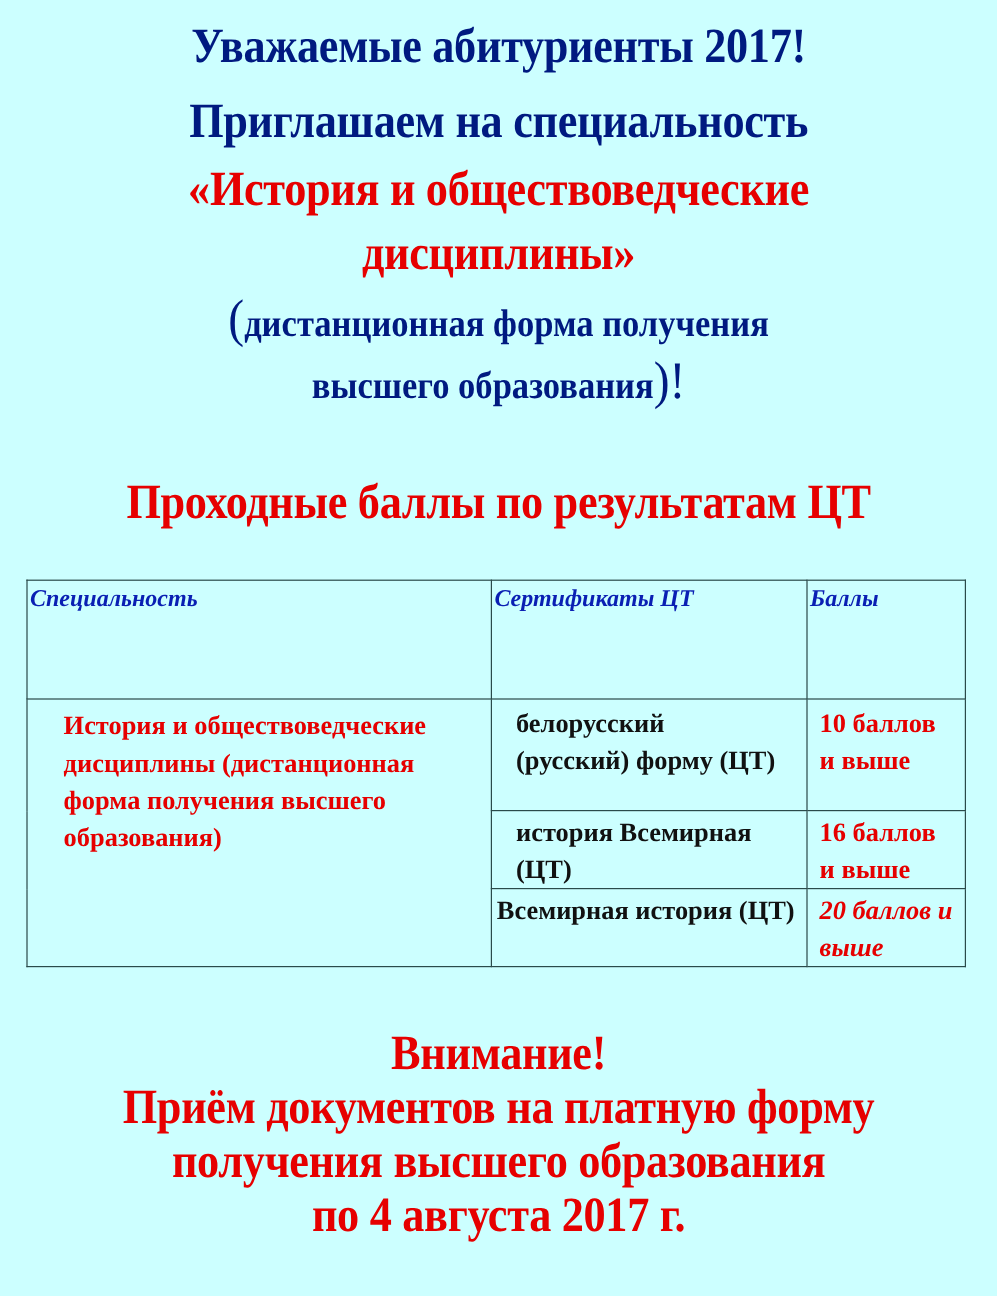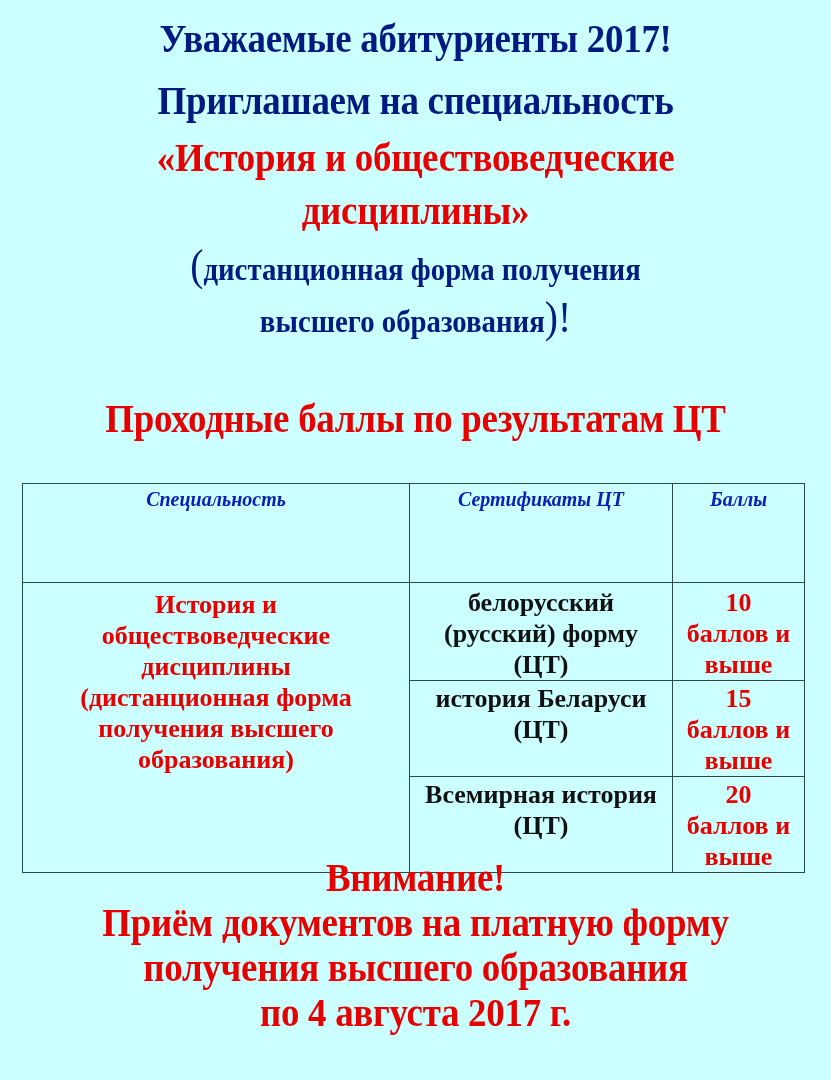--- a/index.html
+++ b/index.html
@@ -16,26 +16,26 @@
     .h1 { font-size: 41px; line-height: 44px; letter-spacing: -0.3px; transform: scaleX(0.9); }
     .h2 { font-size: 32px; line-height: 36px; transform: scaleX(0.9); }
     .paren-big { font-size: 44px; font-weight: normal; }
 
     table.scores {
       position: absolute; left: 22px; top: 483px;
       width: 783px; border-collapse: collapse;
     }
     table.scores td, table.scores th {
       border: 1.5px solid #2a4a4a;
-      text-align: center; vertical-align: top;
+      text-align: left; vertical-align: top;
       padding: 4px 2px 0 2px;
       font-weight: bold;
     }
     th { font-style: italic; color: #0a1fb3; font-size: 20px; height: 94px; }
-    td { font-size: 26px; line-height: 31px; }
+    td { font-size: 22px; line-height: 31px; }
     td.spec { color: #e60000; }
     td.cert { color: #111; }
     td.score { color: #e60000; margin-left: 12px; }
   </style>
 </head>
 <body>
 
 <div class="center navy h1" style="top:16px;">Уважаемые абитуриенты 2017!</div>
 <div class="center navy h1" style="top:78px;">Приглашаем на специальность</div>
 <div class="center red h1" style="top:135px;">«История и обществоведческие</div>
@@ -55,26 +55,26 @@
     <th style="width:382px;">Специальность</th>
     <th style="width:258px;margin-top:48px;">Сертификаты ЦТ</th>
     <th>Баллы</th>
   </tr>
   <tr>
     <td class="spec" rowspan="3" style="padding:6px 30px 0 30px;">История и обществоведческие дисциплины (дистанционная форма получения высшего образования)</td>
     <td class="cert" style="height:88px;padding:4px 20px 0 20px;">белорусский (русский) форму (ЦТ)</td>
     <td class="score" style="padding:4px 10px 0 10px;">10 баллов и выше</td>
   </tr>
   <tr>
-    <td class="cert" style="height:58px;padding:2px 20px 0 20px;">история Беларуси (ЦТ)</td>
-    <td class="score" style="padding:2px 10px 0 10px;">15 баллов и выше</td>
+    <td class="cert" style="height:58px;padding:2px 20px 0 20px;">история Всемирная (ЦТ)</td>
+    <td class="score" style="padding:2px 10px 0 10px;">16 баллов и выше</td>
   </tr>
   <tr>
     <td class="cert" style="height:58px;padding:2px 4px 0 4px;font-family:Liberation Serif, serif;">Всемирная история (ЦТ)</td>
-    <td class="score" style="padding:2px 10px 0 10px;">20 баллов и выше</td>
+    <td class="score" style="padding:2px 10px 0 10px;font-style:italic;">20 баллов и выше</td>
   </tr>
 </tbody>
   </table>
 
 <div class="center red h1" style="top:855px;">Внимание!</div>
 <div class="center red h1" style="top:900px;">Приём документов на платную форму</div>
 <div class="center red h1" style="top:945px;">получения высшего образования</div>
 <div class="center red h1" style="top:990px;">по 4 августа 2017 г.</div>
 
 </body></html>

